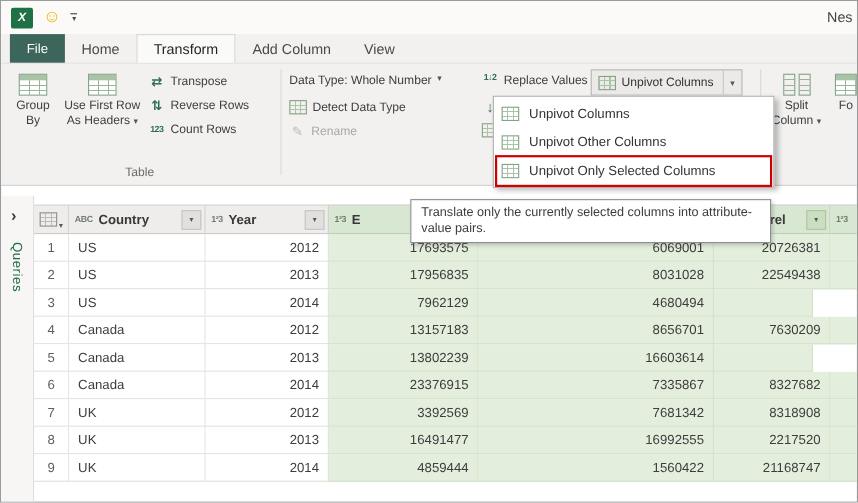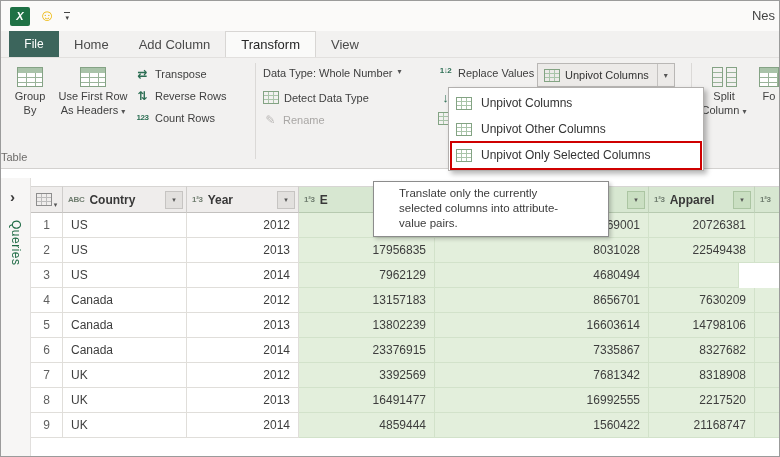--- a/index.html
+++ b/index.html
@@ -31,21 +31,21 @@
     border-bottom:1px solid #d3d1cf;font-size:11px}
   .vsep{position:absolute;top:5px;height:96px;width:1px;background:#dbd9d7}
   .big-btn{position:absolute;top:5px;display:flex;flex-direction:column;align-items:center;
     gap:3px;text-align:center;color:#404040;line-height:1.25}
   .bb-icon{height:24px;display:flex;align-items:flex-end}
   .arr{font-size:8px;color:#555}
   .small-btn{position:absolute;display:flex;align-items:center;gap:5px;color:#404040;height:19px}
   .txt-btn{position:absolute;display:flex;align-items:flex-start;gap:5px;color:#3d3d3d}
   .glyph{color:#2c6e53;font-weight:700;font-size:12px;min-width:15px;text-align:center;line-height:1}
   .small-digits{font-size:8px;letter-spacing:-0.5px}
-  .group-label{position:absolute;bottom:5px;left:0;width:252px;text-align:left;color:#6e6c6a}
+  .group-label{position:absolute;bottom:5px;left:0;width:252px;text-align:center;color:#6e6c6a}
   .tbl-icon{width:26px;height:20px;border:1px solid #85a385;background-color:#fff;
     background-image:linear-gradient(#a9c3a9,#a9c3a9),
       repeating-linear-gradient(to right,transparent 0 8px,#9ab49a 8px 9px),
       repeating-linear-gradient(to bottom,transparent 0 4px,#9ab49a 4px 5px);
     background-size:100% 5px,100% 100%,100% 100%;background-repeat:no-repeat}
   .tbl-icon.sm{width:20px}
   .mini-grid{display:inline-block;width:16px;height:13px;border:1px solid #83a383;flex:none;
     background-image:repeating-linear-gradient(to right,transparent 0 4px,#a9c4a9 4px 5px),
       repeating-linear-gradient(to bottom,transparent 0 3px,#a9c4a9 3px 4px)}
   .mini-grid.gray{border-color:#8d8d8d;
@@ -63,22 +63,22 @@
 
   
   .menu{position:absolute;left:447px;top:86px;width:256px;background:#fff;border:1px solid #b2b0ae;
     box-shadow:3px 3px 5px rgba(0,0,0,.28);padding:2px 0;z-index:30}
   .menu-item{height:26px;display:flex;align-items:center;gap:9px;padding:0 10px 0 7px;
     font-size:12px;color:#333}
   .red-box{position:absolute;left:1px;right:1px;top:53px;height:29px;border:2px solid #cf0000;
     pointer-events:none}
 
   
-  .tooltip{position:absolute;left:372px;top:180px;width:236px;background:#fff;
-    border:1px solid #8c8c8c;box-shadow:2px 2px 4px rgba(0,0,0,.22);padding:4px 25px;
+  .tooltip{position:absolute;left:372px;top:180px;width:328px;background:#fff;
+    border:1px solid #8c8c8c;box-shadow:2px 2px 4px rgba(0,0,0,.22);padding:4px 9px;
     font-size:11.5px;line-height:1.32;color:#3c3c3c;z-index:20}
 
   
   .sidebar{position:absolute;left:0;top:177px;bottom:0;width:30px;background:#f7f6f5;
     border-right:1px solid #e1dfdd;z-index:6}
   .chev{position:absolute;top:10px;left:9px;font-size:15px;color:#3a3a3a;font-weight:700}
   .qlabel{position:absolute;top:42px;left:8px;writing-mode:vertical-rl;font-size:12px;
     color:#1f6b45;letter-spacing:.5px}
 
   
@@ -114,22 +114,22 @@
     <div class="qat">
       <i class="bar"></i>
         <span class="car">▾</span>
     </div>
     <div class="win-title">Nes</div>
   </div>
 
   <div class="tabstrip">
     <div class="file-tab">File</div>
     <div class="tab">Home</div>
+    <div class="tab active">Transform</div>
     <div class="tab">Add Column</div>
-    <div class="tab active">Transform</div>
     <div class="tab">View</div>
   </div>
 
   <div class="ribbon">
 
     <div class="big-btn" style="left:6px;width:46px">
       <span class="bb-icon">
           <span class="tbl-icon"></span>
         </span>
       <span>Group By</span>
@@ -292,21 +292,20 @@
       <div class="dcell w4 num sel">8656701</div>
       <div class="dcell w5 num sel">7630209</div>
       <div class="dcell w6 sel"></div>
     </div>
     <div class="drow">
       <div class="dcell w0 rownum">5</div>
       <div class="dcell w1">Canada</div>
       <div class="dcell w2 num">2013</div>
       <div class="dcell w3 num sel">13802239</div>
       <div class="dcell w4 num sel">16603614</div>
-      <div class="dcell w5 num sel">14798106</div>
       <div class="dcell w6 sel"></div>
     </div>
     <div class="drow">
       <div class="dcell w0 rownum">6</div>
       <div class="dcell w1">Canada</div>
       <div class="dcell w2 num">2014</div>
       <div class="dcell w3 num sel">23376915</div>
       <div class="dcell w4 num sel">7335867</div>
       <div class="dcell w5 num sel">8327682</div>
       <div class="dcell w6 sel"></div>

